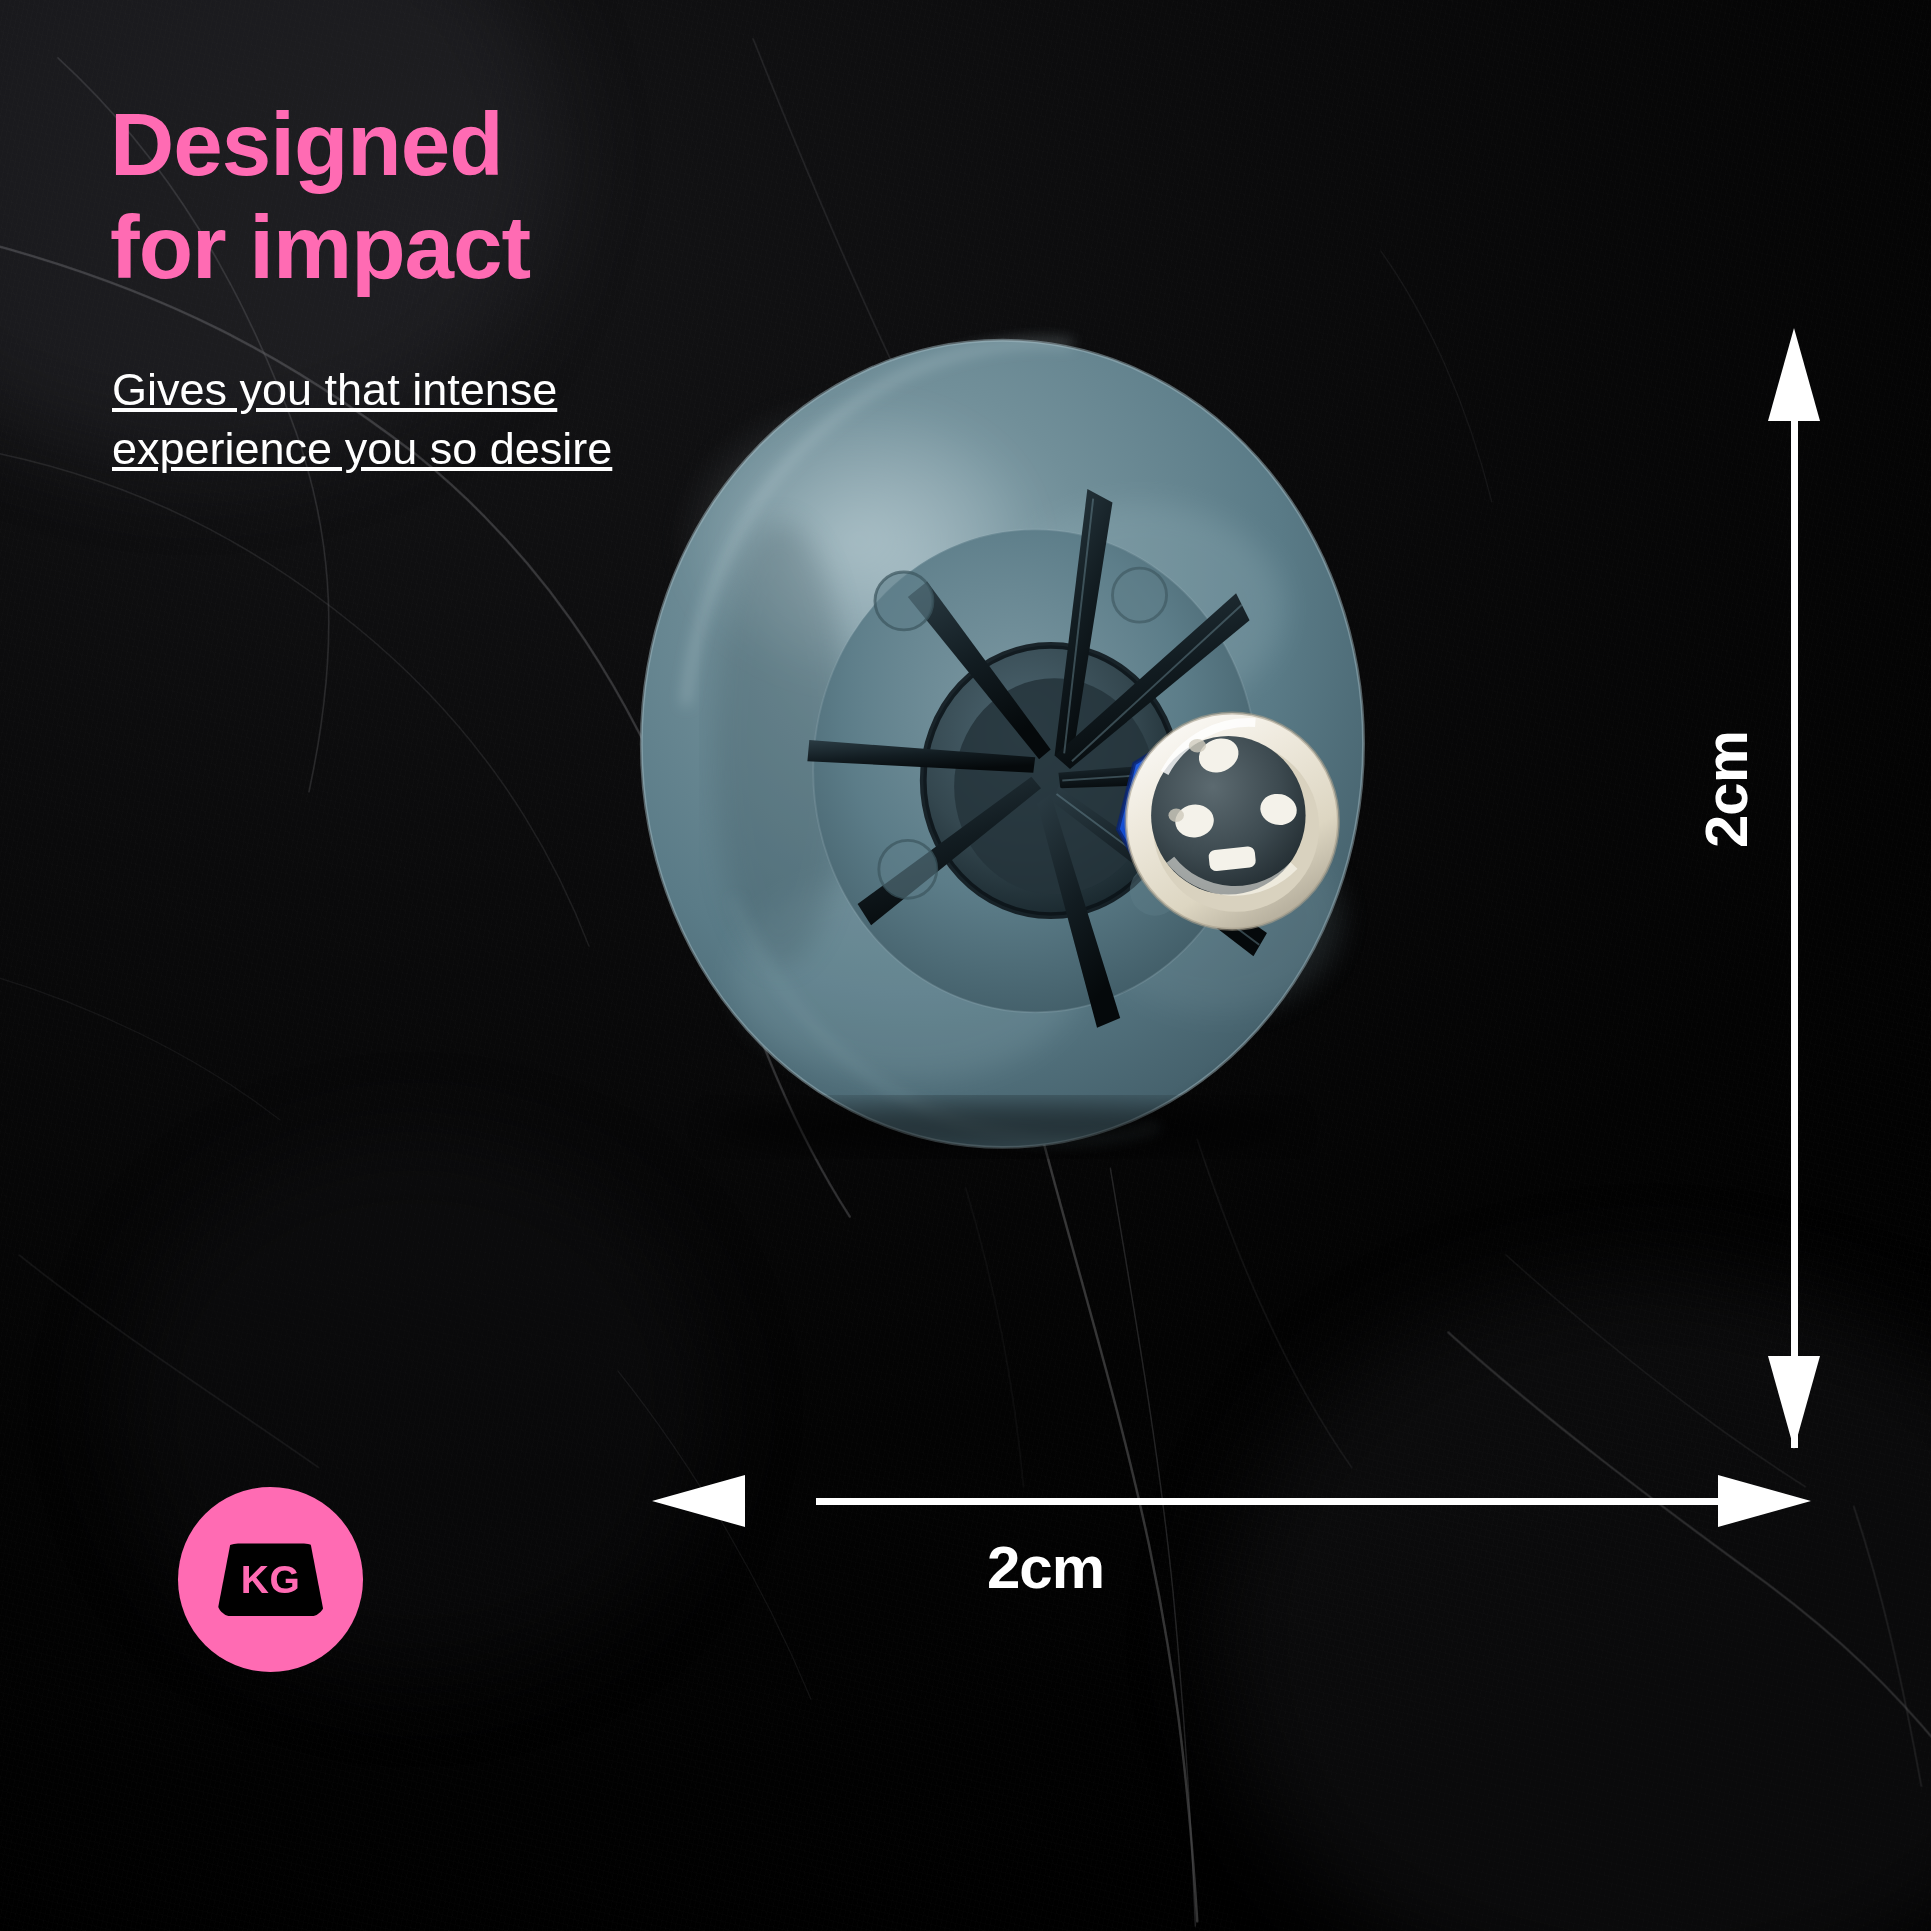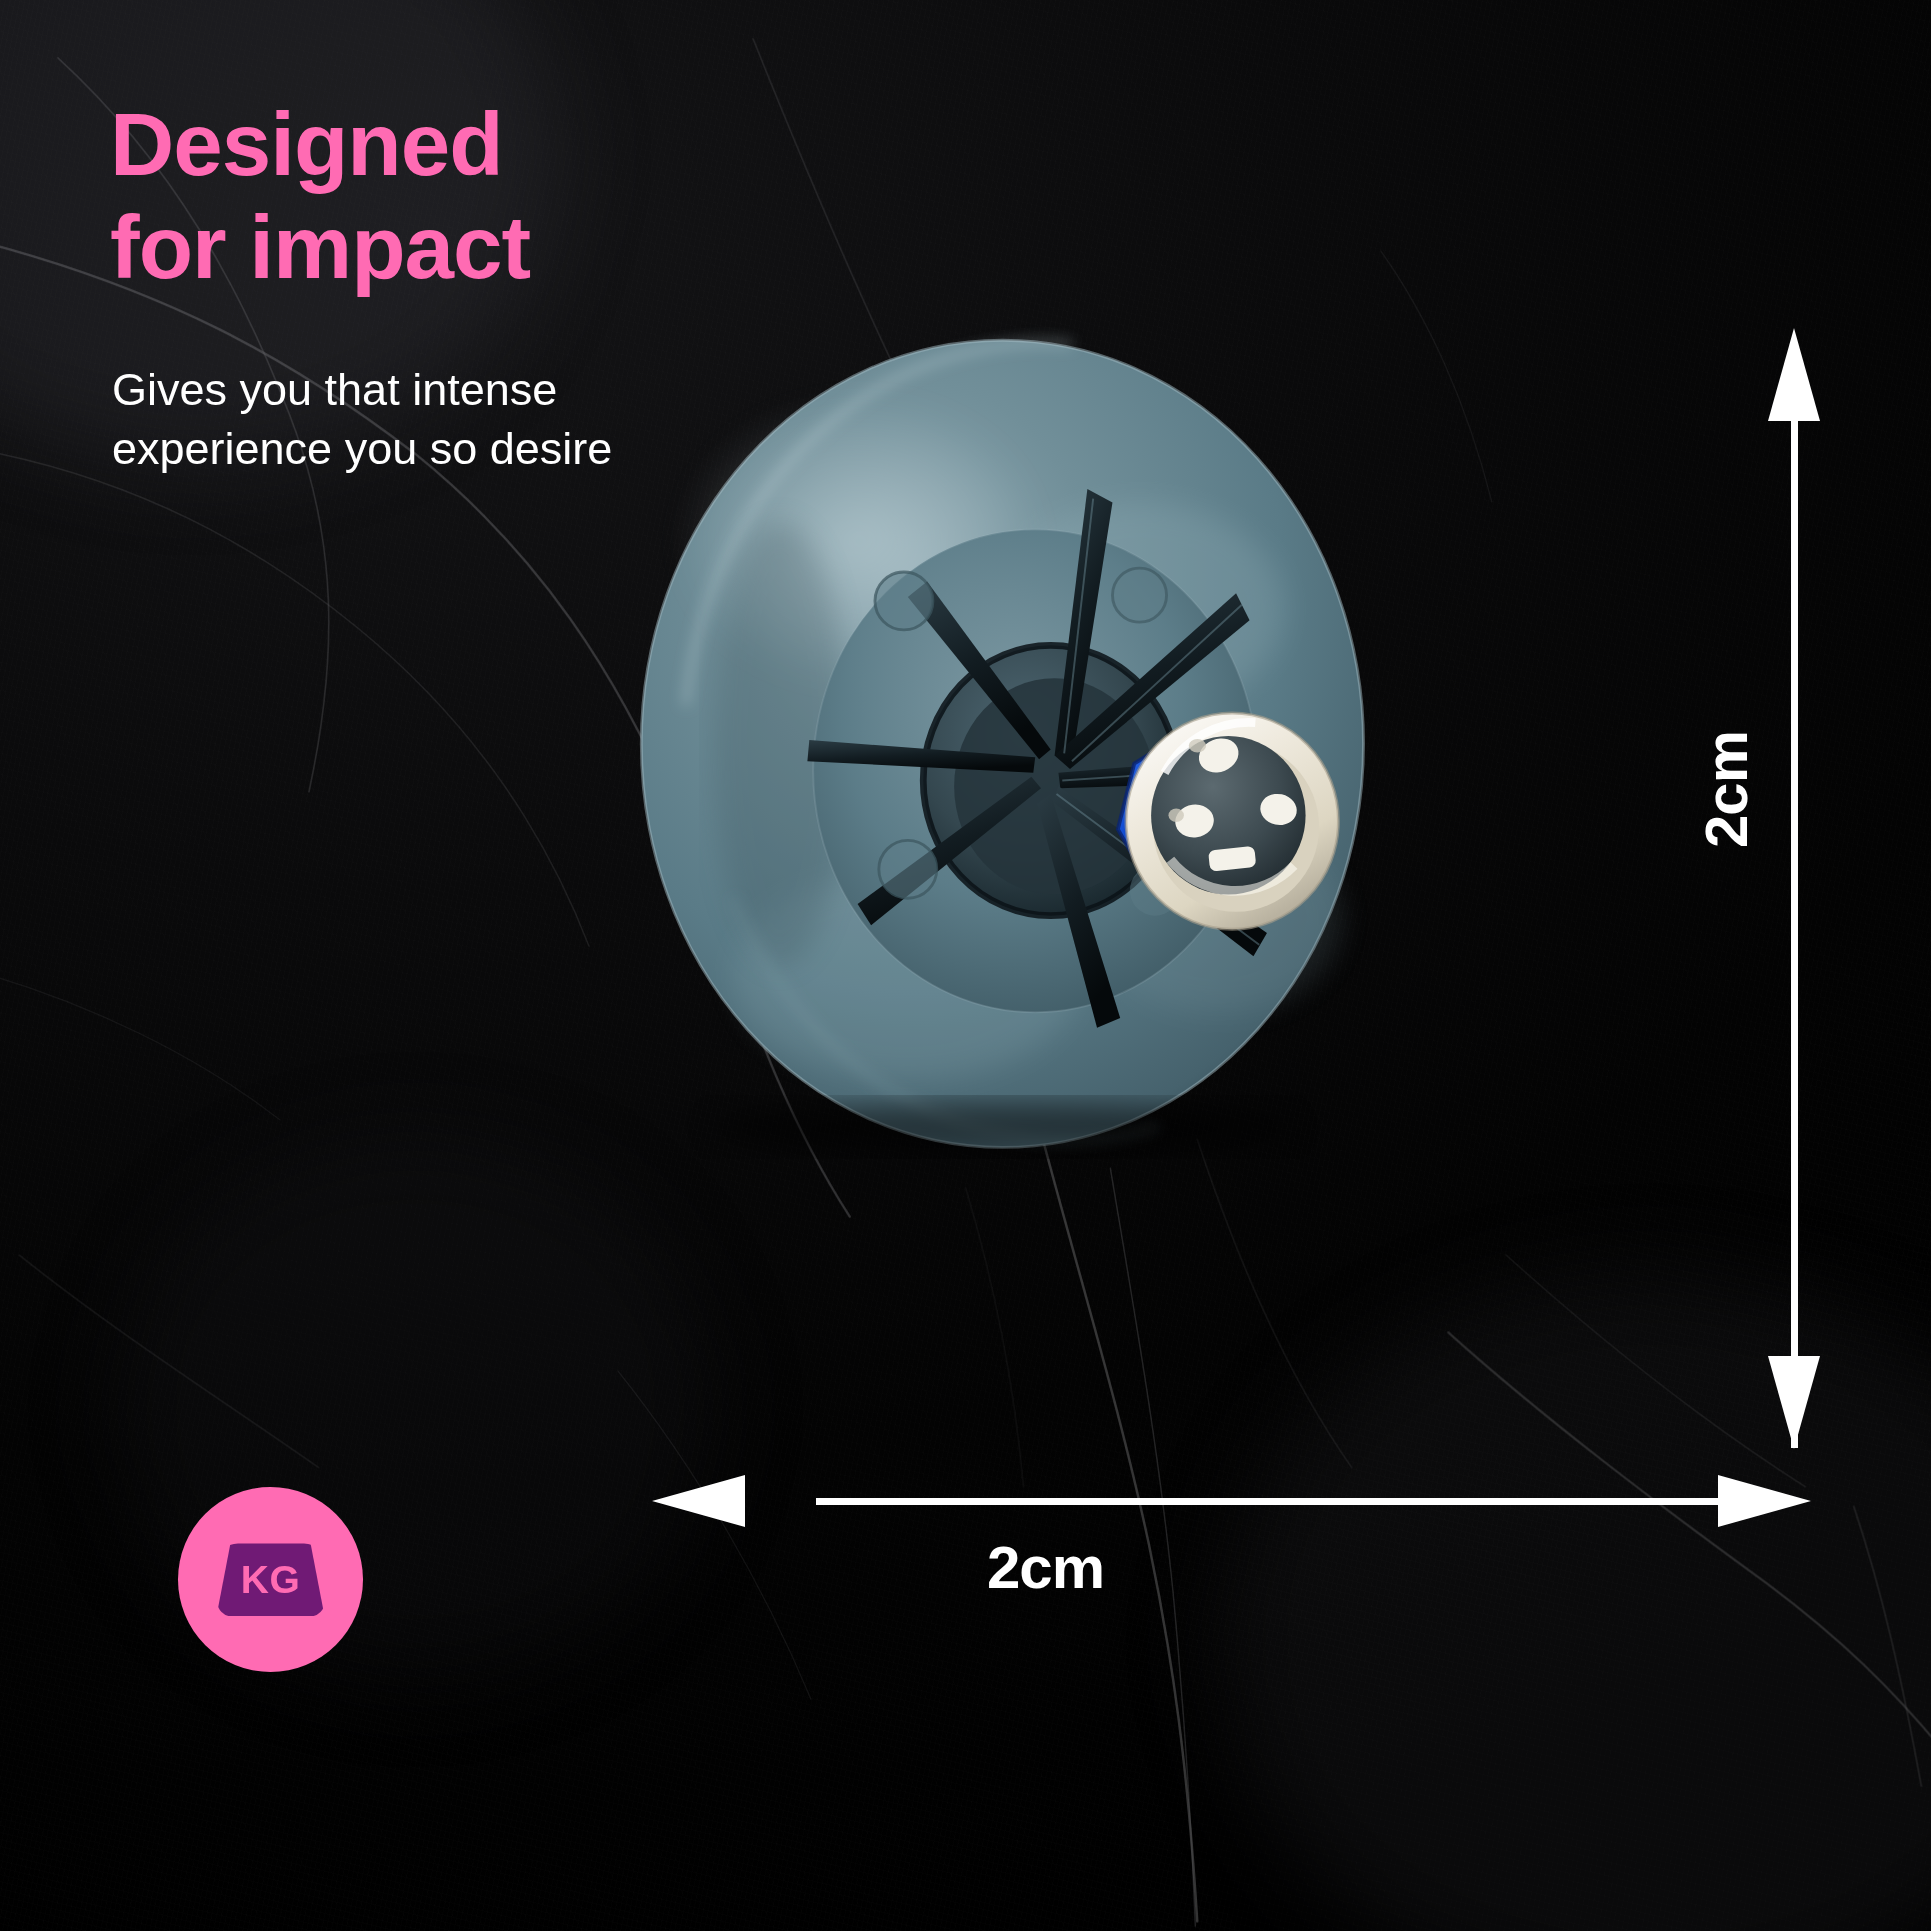--- a/index.html
+++ b/index.html
@@ -22,21 +22,21 @@
   .veins path{fill:none;stroke:#c9c9cd;stroke-linecap:round;}
 
   
   .headline{
     position:absolute;left:110px;top:93px;width:734px;
     color:#FF6BB3;font-size:89px;font-weight:bold;line-height:1.16;
     letter-spacing:-1px;white-space:pre-line;}
   .subhead{
     position:absolute;left:112px;top:361px;width:676px;
     color:#ffffff;font-size:45px;font-weight:normal;line-height:1.30;
-    white-space:pre-line;}
+    white-space:pre-line;text-decoration:underline;}
 
   
   #product{position:absolute;left:618px;top:319px;width:792px;height:840px;}
   #product svg{width:100%;height:100%;display:block;}
 
   
   .dimline{position:absolute;background:#fff;}
   .v-shaft{left:1791px;top:415px;width:6.8px;height:1033px;}
   .h-shaft{left:816px;top:1498px;width:927px;height:6.8px;}
   .arrow{position:absolute;width:0;height:0;}
@@ -46,21 +46,21 @@
   .arrow.right{left:1718px;top:1475px;border-top:26px solid transparent;border-bottom:26px solid transparent;border-left:93px solid #fff;}
   .dimlabel{position:absolute;color:#fff;font-size:60px;font-weight:bold;letter-spacing:-1px;}
   .dimlabel.vertical{left:1692px;top:848px;transform:rotate(-90deg);transform-origin:left top;}
   .dimlabel.horizontal{left:987px;top:1533px;}
 
   
   #weight-block{position:absolute;left:116px;top:1487px;width:309px;text-align:center;}
   .badge-circle{width:185px;height:185px;border-radius:50%;background:#FF6BB3;
     margin:0 auto;position:relative;}
   .badge-scale{position:absolute;left:50%;top:50%;transform:translate(-50%,-50%);
-    width:108px;height:73px;background:#701a75;
+    width:108px;height:73px;background:#000000;
     border-radius:21px 21px 15.4px 15.4px;
     clip-path:polygon(13% 0%,87% 0%,100% 100%,0% 100%);
     display:flex;align-items:center;justify-content:center;}
   .badge-kg{color:#FF6BB3;font-size:39px;font-weight:bold;letter-spacing:0.5px;}
   .weight-text{margin-top:25px;color:#fff;font-size:54px;line-height:1.16;white-space:pre-line;}
 
   
   #brand{position:absolute;left:1402px;top:1750px;width:483px;height:131px;}
   #brand svg{width:100%;height:100%;display:block;}
 </style>

